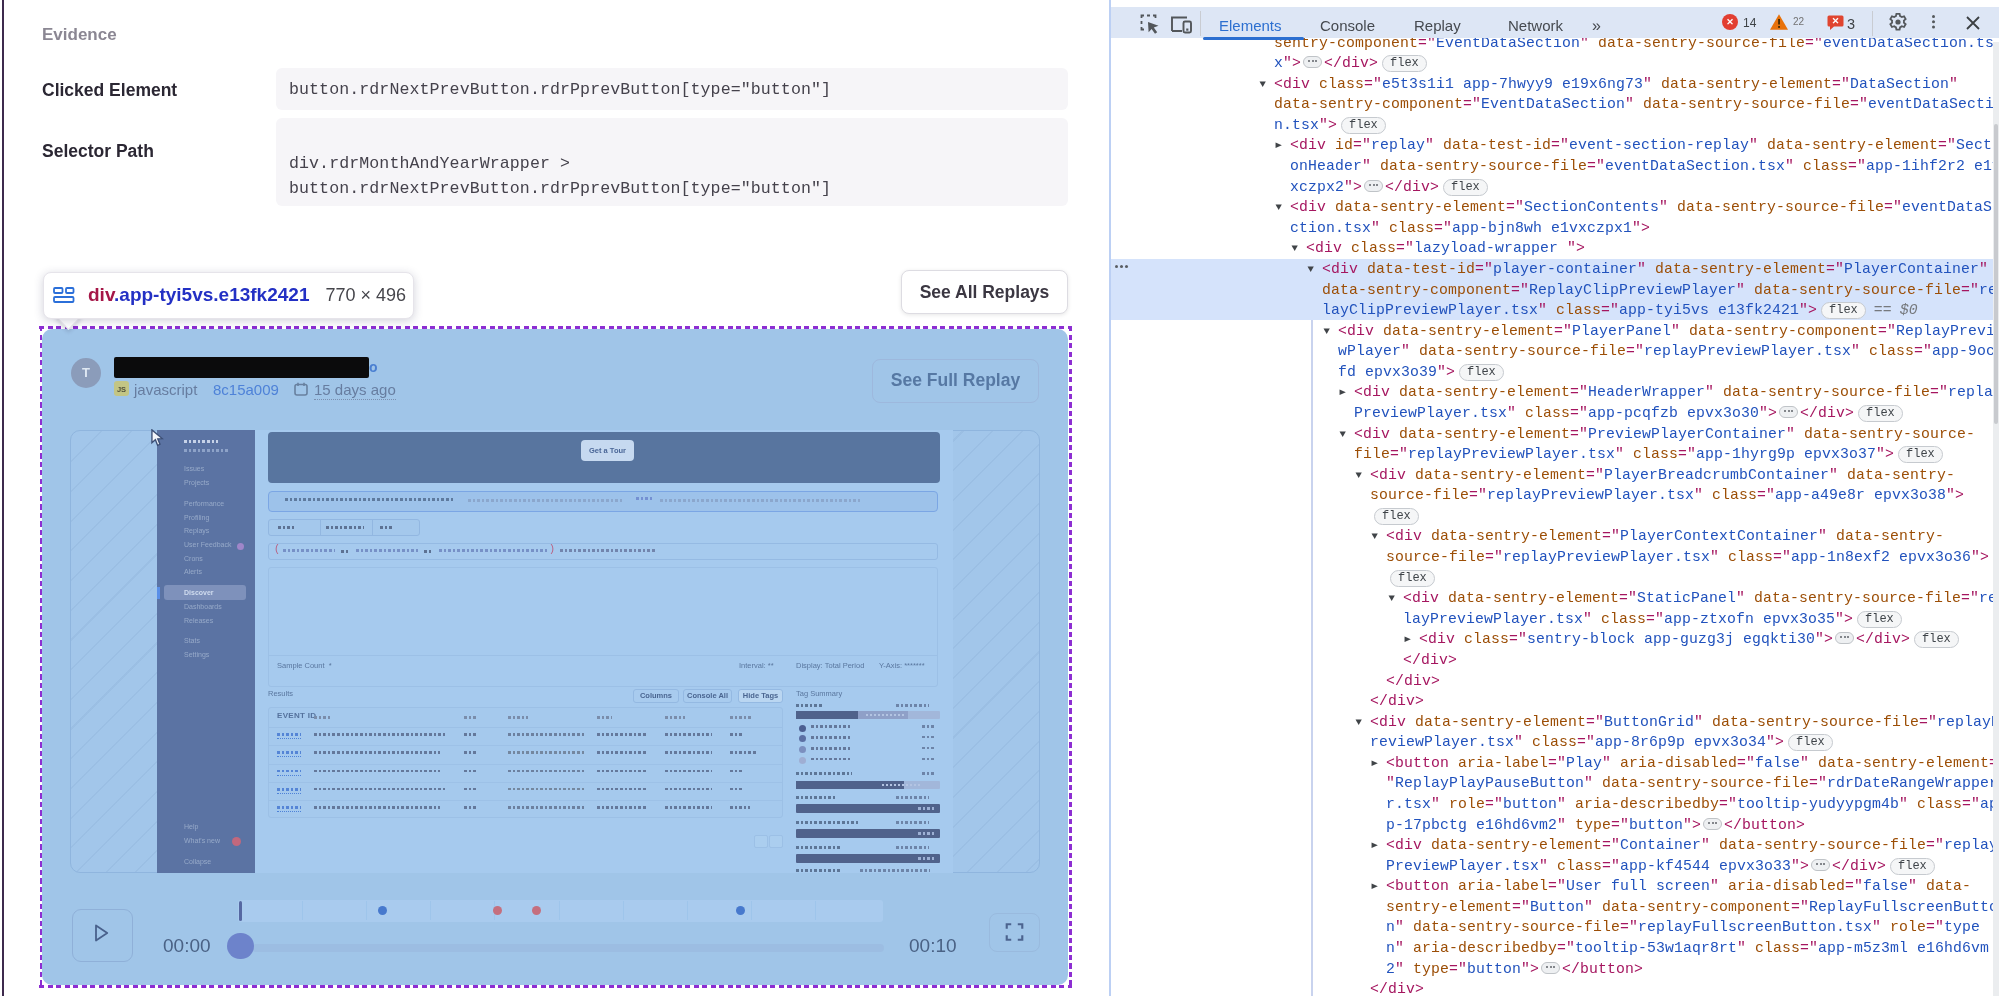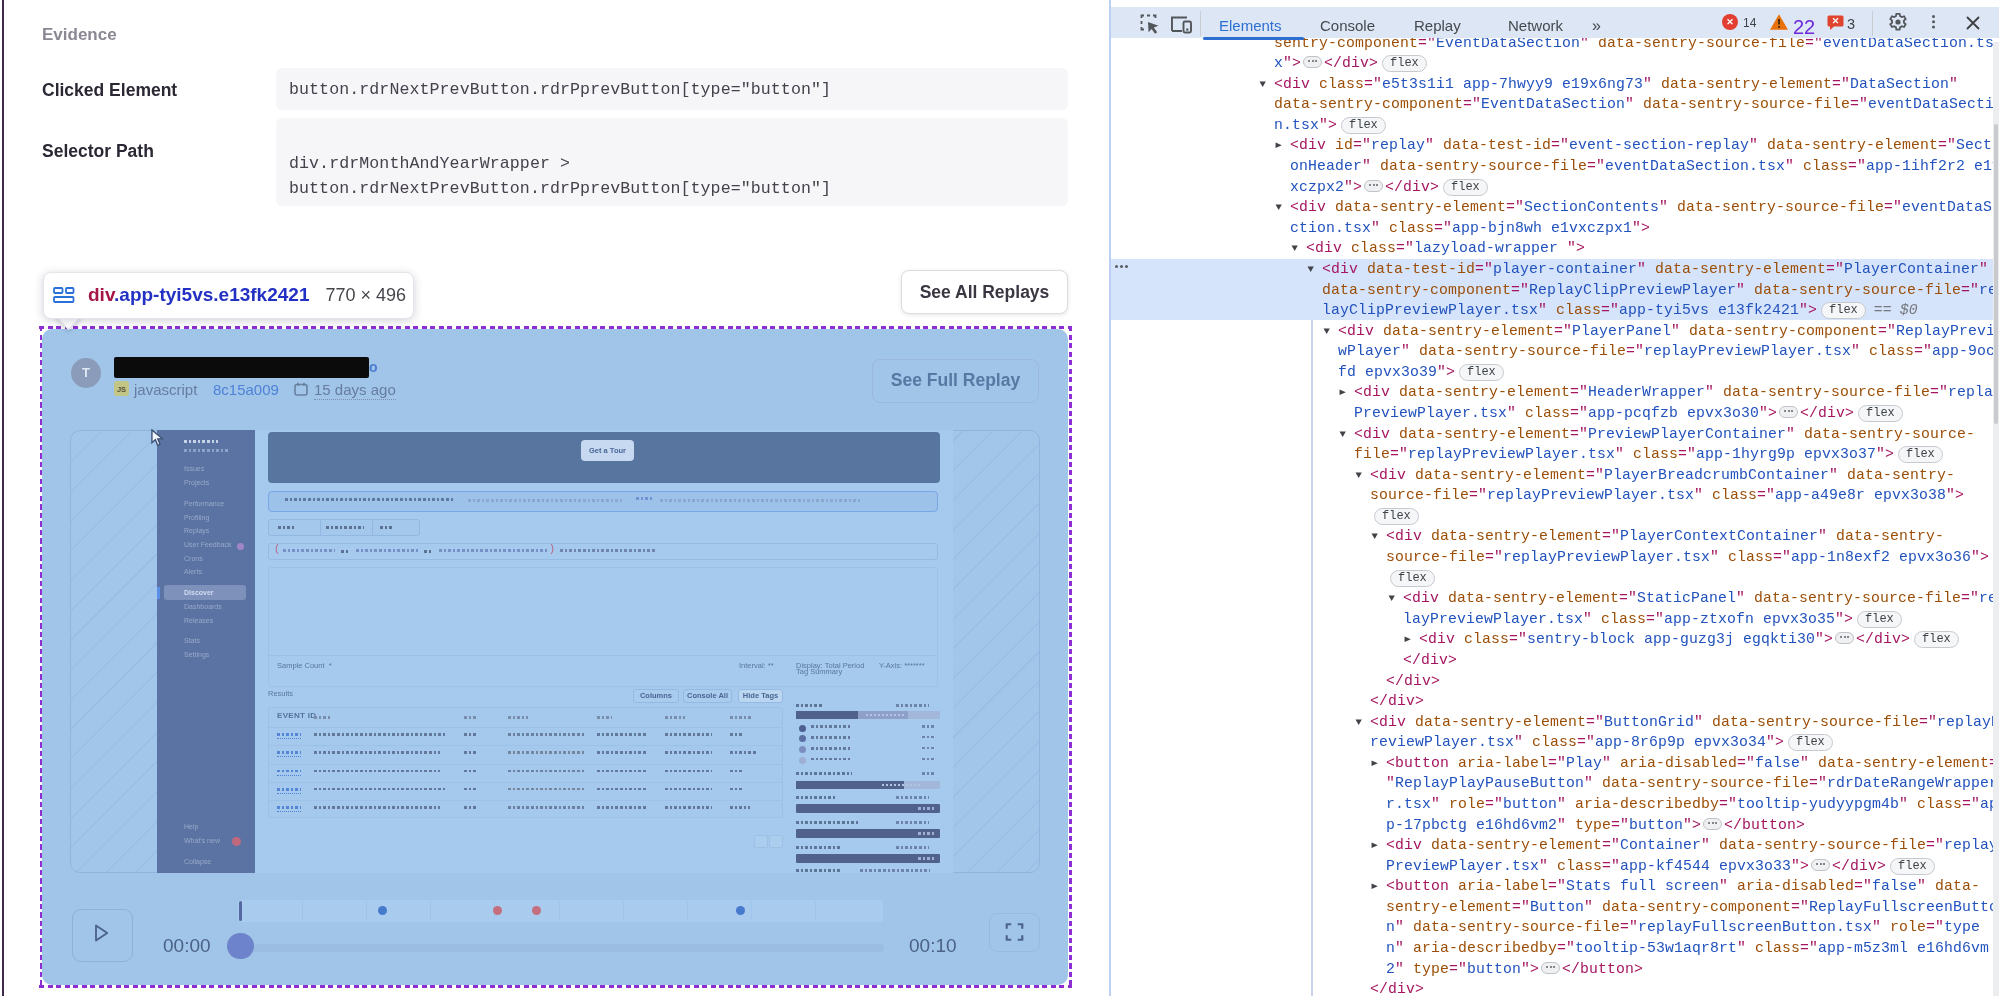--- a/index.html
+++ b/index.html
@@ -173,21 +173,21 @@
 <div class="dsh" style="left:277.0px;top:806.2px;width:24.0px;height:2.8px;background:repeating-linear-gradient(90deg,#5585d6 0 2.6px,transparent 2.6px 4.6px)"></div>
 <div style="position:absolute;left:277px;top:811.2px;width:24px;border-bottom:1px dotted #4e82d8"></div>
 <div class="dsh" style="left:314.0px;top:806.2px;width:126.0px;height:2.6px;background:repeating-linear-gradient(90deg,#64789b 0 2.6px,transparent 2.6px 4.6px)"></div>
 <div class="dsh" style="left:464.0px;top:806.2px;width:14.0px;height:2.6px;background:repeating-linear-gradient(90deg,#64789b 0 2.6px,transparent 2.6px 4.6px)"></div>
 <div class="dsh" style="left:508.0px;top:806.2px;width:76.0px;height:2.6px;background:repeating-linear-gradient(90deg,#6c809f 0 2.6px,transparent 2.6px 4.6px)"></div>
 <div class="dsh" style="left:597.0px;top:806.2px;width:51.0px;height:2.6px;background:repeating-linear-gradient(90deg,#64789b 0 2.6px,transparent 2.6px 4.6px)"></div>
 <div class="dsh" style="left:665.0px;top:806.2px;width:47.0px;height:2.6px;background:repeating-linear-gradient(90deg,#64789b 0 2.6px,transparent 2.6px 4.6px)"></div>
 <div class="dsh" style="left:730.0px;top:806.2px;width:20.0px;height:2.6px;background:repeating-linear-gradient(90deg,#64789b 0 2.6px,transparent 2.6px 4.6px)"></div>
 <div style="position:absolute;left:754px;top:835px;width:14px;height:13px;background:#abceef;border:1px solid #9cc0e6;border-radius:2px;box-sizing:border-box"></div>
 <div style="position:absolute;left:769px;top:835px;width:14px;height:13px;background:#abceef;border:1px solid #9cc0e6;border-radius:2px;box-sizing:border-box"></div>
-<div class="mt" style="left:796px;top:667px">Tag Summary</div>
+<div class="mt" style="left:796px;top:689px">Tag Summary</div>
 <div class="dsh" style="left:796.0px;top:704.0px;width:28.0px;height:2.8px;background:repeating-linear-gradient(90deg,#5d7697 0 2.6px,transparent 2.6px 4.6px)"></div>
 <div class="dsh" style="left:896.0px;top:704.0px;width:33.0px;height:3.0px;background:repeating-linear-gradient(90deg,#6d84a8 0 2.6px,transparent 2.6px 4.6px)"></div>
 <div style="position:absolute;left:796px;top:711px;width:144px;height:8px;background:#a2b7da;border-radius:1px"></div>
 <div style="position:absolute;left:796px;top:711px;width:62px;height:8px;background:#50628b"></div>
 <div style="position:absolute;left:858px;top:711px;width:50px;height:8px;background:#8fa0c8"></div>
 <div class="dsh" style="left:866.0px;top:713.5px;width:38.0px;height:2.5px;background:repeating-linear-gradient(90deg,#b3c4e2 0 2.0px,transparent 2.0px 4.0px)"></div>
 <div style="position:absolute;left:799px;top:724.5px;width:7px;height:7px;border-radius:50%;background:#4c5f91"></div>
 <div class="dsh" style="left:811.0px;top:725.0px;width:40.0px;height:2.8px;background:repeating-linear-gradient(90deg,#64789b 0 2.6px,transparent 2.6px 4.6px)"></div>
 <div class="dsh" style="left:922.0px;top:725.0px;width:14.0px;height:2.6px;background:repeating-linear-gradient(90deg,#6d84a8 0 2.6px,transparent 2.6px 4.6px)"></div>
 <div style="position:absolute;left:799px;top:735.4px;width:7px;height:7px;border-radius:50%;background:#5b6fa3"></div>
@@ -303,21 +303,21 @@
 <div class="cl" style="left:1386.0px;top:670.5px"><b class="p">&lt;/div&gt;</b></div>
 <div class="cl" style="left:1370.0px;top:691.1px"><b class="p">&lt;/div&gt;</b></div>
 <div class="cl" style="left:1370.0px;top:711.6px"><i class="ar">▾</i><b class="p">&lt;div</b><b class="p"> </b><b class="o">data-sentry-element</b><b class="p">="</b><b class="b">ButtonGrid</b><b class="p">"</b><b class="p"> </b><b class="o">data-sentry-source-file</b><b class="p">="</b><b class="b">replayP</b></div>
 <div class="cl" style="left:1370.0px;top:732.2px"><b class="b">reviewPlayer.tsx</b><b class="p">"</b><b class="p"> </b><b class="o">class</b><b class="p">="</b><b class="b">app-8r6p9p epvx3o34</b><b class="p">"&gt;</b><span class="badge">flex</span></div>
 <div class="cl" style="left:1386.0px;top:752.8px"><i class="ar">▸</i><b class="p">&lt;button</b><b class="p"> </b><b class="o">aria-label</b><b class="p">="</b><b class="b">Play</b><b class="p">"</b><b class="p"> </b><b class="o">aria-disabled</b><b class="p">="</b><b class="b">false</b><b class="p">"</b><b class="p"> </b><b class="o">data-sentry-element</b><b class="p">=</b></div>
 <div class="cl" style="left:1386.0px;top:773.4px"><b class="p">"</b><b class="b">ReplayPlayPauseButton</b><b class="p">"</b><b class="p"> </b><b class="o">data-sentry-source-file</b><b class="p">="</b><b class="b">rdrDateRangeWrapper</b></div>
 <div class="cl" style="left:1386.0px;top:794.0px"><b class="b">r.tsx</b><b class="p">"</b><b class="p"> </b><b class="o">role</b><b class="p">="</b><b class="b">button</b><b class="p">"</b><b class="p"> </b><b class="o">aria-describedby</b><b class="p">="</b><b class="b">tooltip-yudyypgm4b</b><b class="p">"</b><b class="p"> </b><b class="o">class</b><b class="p">="</b><b class="b">ap</b></div>
 <div class="cl" style="left:1386.0px;top:814.5px"><b class="b">p-17pbctg e16hd6vm2</b><b class="p">"</b><b class="p"> </b><b class="o">type</b><b class="p">="</b><b class="b">button</b><b class="p">"&gt;</b><span class="pill"><span></span><span></span><span></span></span><b class="p">&lt;/button&gt;</b></div>
 <div class="cl" style="left:1386.0px;top:835.1px"><i class="ar">▸</i><b class="p">&lt;div</b><b class="p"> </b><b class="o">data-sentry-element</b><b class="p">="</b><b class="b">Container</b><b class="p">"</b><b class="p"> </b><b class="o">data-sentry-source-file</b><b class="p">="</b><b class="b">replay</b></div>
 <div class="cl" style="left:1386.0px;top:855.7px"><b class="b">PreviewPlayer.tsx</b><b class="p">"</b><b class="p"> </b><b class="o">class</b><b class="p">="</b><b class="b">app-kf4544 epvx3o33</b><b class="p">"&gt;</b><span class="pill"><span></span><span></span><span></span></span><b class="p">&lt;/div&gt;</b><span class="badge">flex</span></div>
-<div class="cl" style="left:1386.0px;top:876.3px"><i class="ar">▸</i><b class="p">&lt;button</b><b class="p"> </b><b class="o">aria-label</b><b class="p">="</b><b class="b">Stats full screen</b><b class="p">"</b><b class="p"> </b><b class="o">aria-disabled</b><b class="p">="</b><b class="b">false</b><b class="p">"</b><b class="p"> </b><b class="o">data-</b></div>
+<div class="cl" style="left:1386.0px;top:876.3px"><i class="ar">▸</i><b class="p">&lt;button</b><b class="p"> </b><b class="o">aria-label</b><b class="p">="</b><b class="b">User full screen</b><b class="p">"</b><b class="p"> </b><b class="o">aria-disabled</b><b class="p">="</b><b class="b">false</b><b class="p">"</b><b class="p"> </b><b class="o">data-</b></div>
 <div class="cl" style="left:1386.0px;top:896.9px"><b class="o">sentry-element</b><b class="p">="</b><b class="b">Button</b><b class="p">"</b><b class="p"> </b><b class="o">data-sentry-component</b><b class="p">="</b><b class="b">ReplayFullscreenButto</b></div>
 <div class="cl" style="left:1386.0px;top:917.4px"><b class="b">n</b><b class="p">"</b><b class="p"> </b><b class="o">data-sentry-source-file</b><b class="p">="</b><b class="b">replayFullscreenButton.tsx</b><b class="p">"</b><b class="p"> </b><b class="o">role</b><b class="p">="</b><b class="b">type</b></div>
 <div class="cl" style="left:1386.0px;top:938.0px"><b class="b">n</b><b class="p">"</b><b class="p"> </b><b class="o">aria-describedby</b><b class="p">="</b><b class="b">tooltip-53w1aqr8rt</b><b class="p">"</b><b class="p"> </b><b class="o">class</b><b class="p">="</b><b class="b">app-m5z3ml e16hd6vm</b></div>
 <div class="cl" style="left:1386.0px;top:958.6px"><b class="b">2</b><b class="p">"</b><b class="p"> </b><b class="o">type</b><b class="p">="</b><b class="b">button</b><b class="p">"&gt;</b><span class="pill"><span></span><span></span><span></span></span><b class="p">&lt;/button&gt;</b></div>
 <div class="cl" style="left:1370.0px;top:979.2px"><b class="p">&lt;/div&gt;</b></div>
 </div>
 <div style="position:absolute;left:1115px;top:265px;width:3.2px;height:3.2px;border-radius:50%;background:#5a5e63;box-shadow:5px 0 0 #5a5e63,10px 0 0 #5a5e63"></div>
 
 <div style="position:absolute;left:1111px;top:0;width:888px;height:7px;background:#fff"></div>
 <div id="dtbar2" style="position:absolute;left:1111px;top:7px;width:888px;height:31px;background:#dde6f5"></div>
@@ -342,21 +342,21 @@
 <div class="tab" style="left:1508px">Network</div>
 <div class="tab" style="left:1592px;font-size:16px;letter-spacing:-2px">»</div>
 <div style="position:absolute;left:1722px;top:14px;width:16px;height:16px;border-radius:50%;background:#e23e31;
  font:700 9px/16px 'Liberation Sans',sans-serif;color:#fff;text-align:center">✕</div>
 <div class="tab" style="left:1743px;top:16px;font-size:12px;color:#3f4347">14</div>
 <svg style="position:absolute;left:1769px;top:13px" width="20" height="18" viewBox="0 0 20 18">
  <path d="M10 1.2 L19 16.8 H1 Z" fill="#e8710a"></path>
  <rect x="9.1" y="6" width="1.9" height="5.5" fill="#4d2c00"></rect>
  <rect x="9.1" y="13" width="1.9" height="1.9" fill="#4d2c00"></rect>
 </svg>
-<div class="tab" style="left:1793px;top:16px;font-size:20px;color:#6d28d9">22</div>
+<div class="tab" style="left:1793px;top:16px;font-size:10px;color:#737373">22</div>
 <svg style="position:absolute;left:1827px;top:14px" width="17" height="17" viewBox="0 0 17 17">
  <path d="M2 1.5 H15 A1.5 1.5 0 0 1 16.5 3 V11 A1.5 1.5 0 0 1 15 12.5 H7 L3 16 V12.5 H2 A1.5 1.5 0 0 1 0.5 11 V3 A1.5 1.5 0 0 1 2 1.5 Z" fill="#e0442f"></path>
  <text x="8.5" y="10.4" font-family="Liberation Sans" font-size="9" font-weight="700" fill="#fff" text-anchor="middle">✕</text>
 </svg>
 <div class="tab" style="left:1847px;top:16px;font-size:14.5px;color:#3f4347">3</div>
 <div style="position:absolute;left:1872px;top:11px;width:1px;height:25px;background:#c9ccd2"></div>
 <svg style="position:absolute;left:1888px;top:12px" width="20" height="20" viewBox="0 0 20 20">
  <path fill="none" stroke="#54585c" stroke-width="1.8" d="M8.4 1.8 h3.2 l.5 2.3 a6.3 6.3 0 0 1 1.7 1 l2.25 -.75 l1.6 2.77 l-1.75 1.55 a6.3 6.3 0 0 1 0 2 l1.75 1.55 l-1.6 2.77 l-2.25 -.75 a6.3 6.3 0 0 1 -1.7 1 l-.5 2.3 h-3.2 l-.5 -2.3 a6.3 6.3 0 0 1 -1.7 -1 l-2.25 .75 l-1.6 -2.77 l1.75 -1.55 a6.3 6.3 0 0 1 0 -2 L2.35 7.1 l1.6 -2.77 l2.25 .75 a6.3 6.3 0 0 1 1.7 -1 Z"></path>
  <circle cx="10" cy="10" r="2.6" fill="#54585c"></circle>
 </svg>

